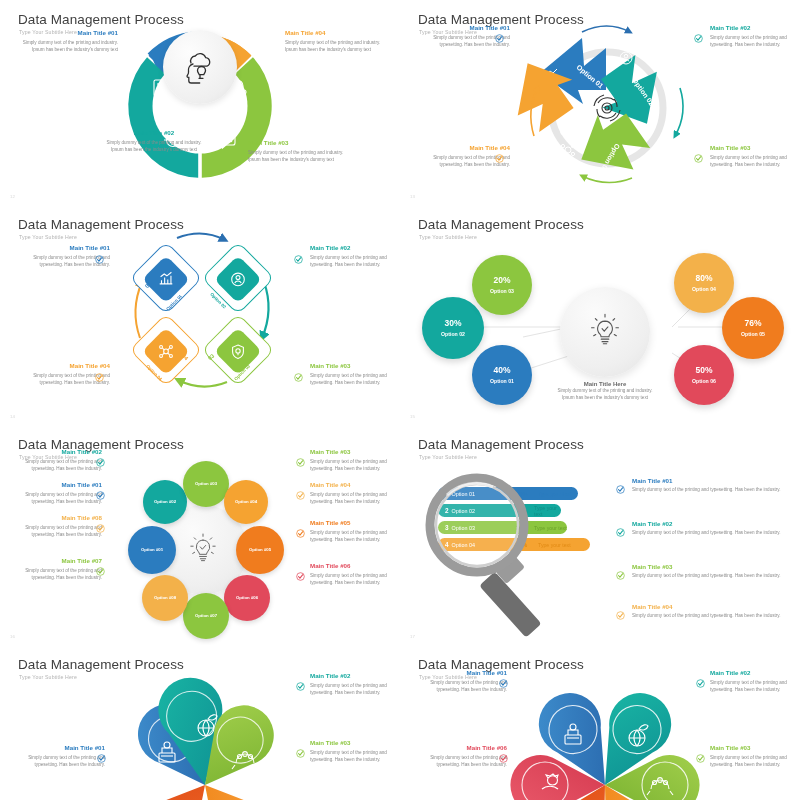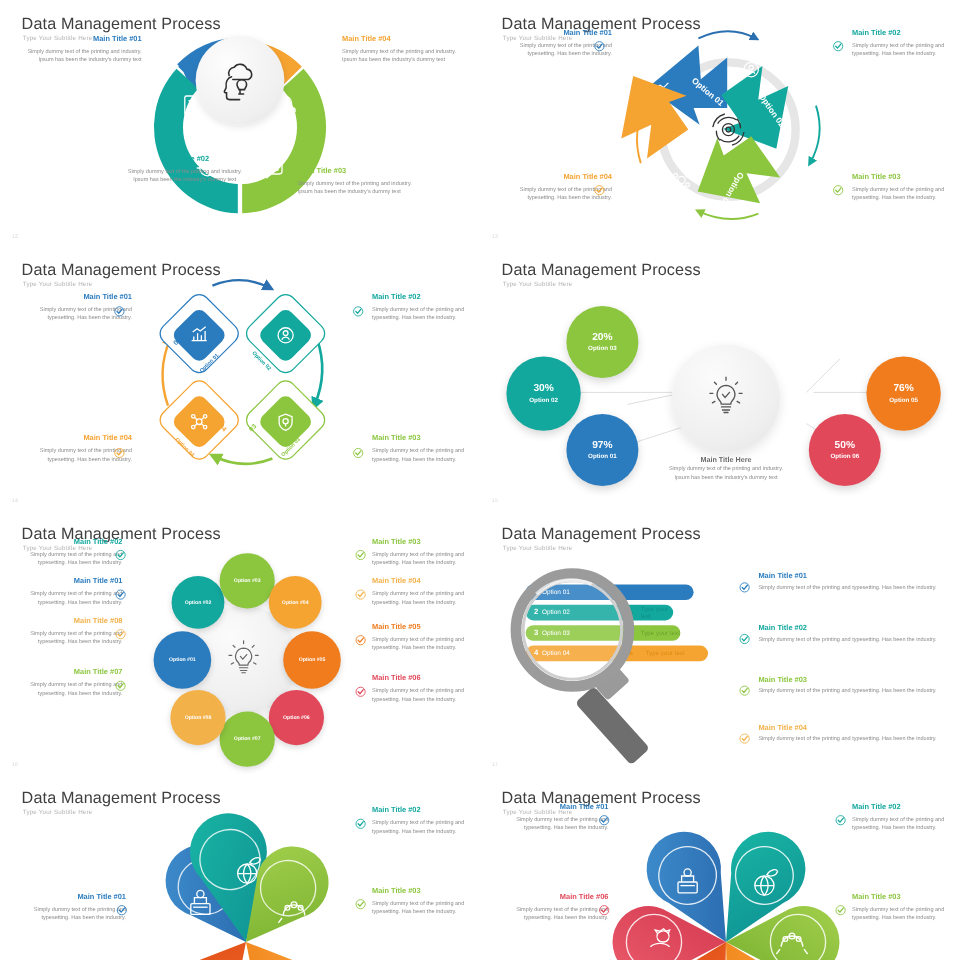--- a/index.html
+++ b/index.html
@@ -488,22 +488,26 @@
 
     <div class="pc" style="left:22px; top:92px; width:62px; height:62px; background:#13a89e;">
       <div class="pct">30%</div>
       <div class="opt">Option 02</div>
     </div>
     <div class="pc" style="left:72px; top:50px; width:60px; height:60px; background:#8cc63f;">
       <div class="pct">20%</div>
       <div class="opt">Option 03</div>
     </div>
     <div class="pc" style="left:72px; top:140px; width:60px; height:60px; background:#2b7cbf;">
-      <div class="pct">97%</div>
+      <div class="pct">40%</div>
       <div class="opt">Option 01</div>
+    </div>
+    <div class="pc" style="left:274px; top:48px; width:60px; height:60px; background:#f3b14a;">
+      <div class="pct">80%</div>
+      <div class="opt">Option 04</div>
     </div>
     <div class="pc" style="left:322px; top:92px; width:62px; height:62px; background:#f07c1e;">
       <div class="pct">76%</div>
       <div class="opt">Option 05</div>
     </div>
     <div class="pc" style="left:274px; top:140px; width:60px; height:60px; background:#e1495b;">
       <div class="pct">50%</div>
       <div class="opt">Option 06</div>
     </div>
   </div>

